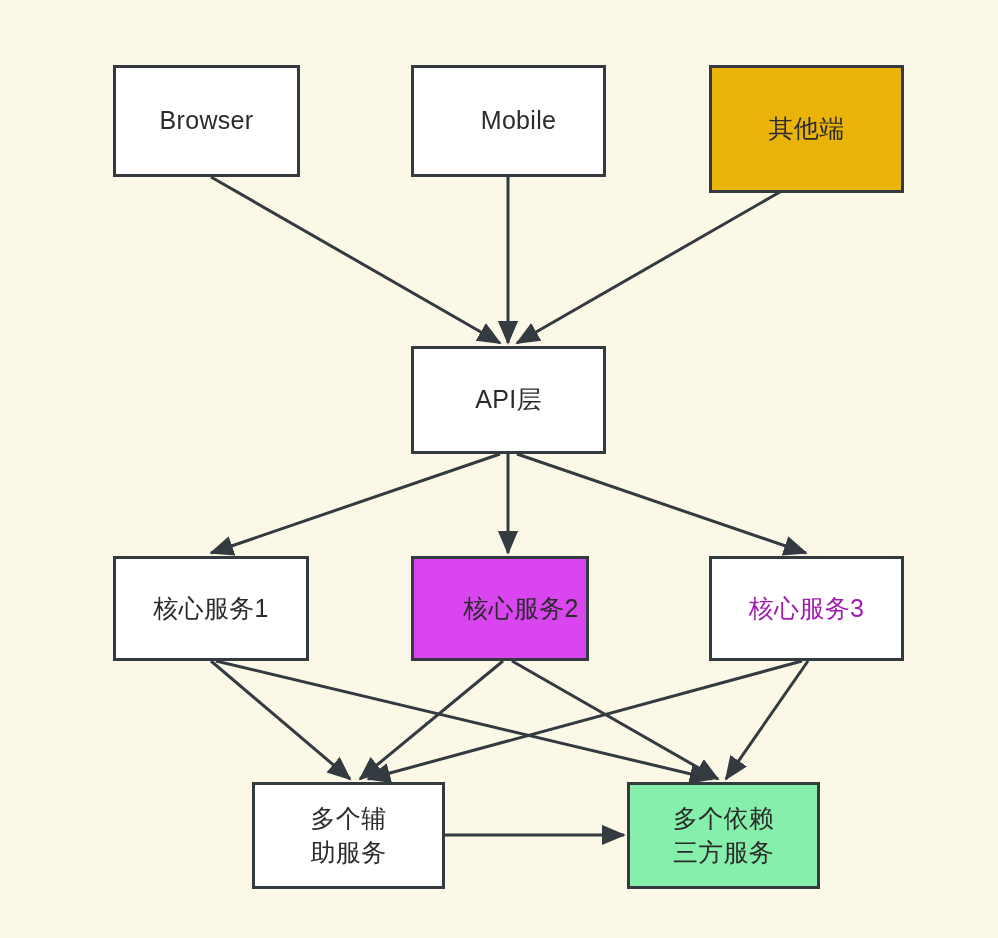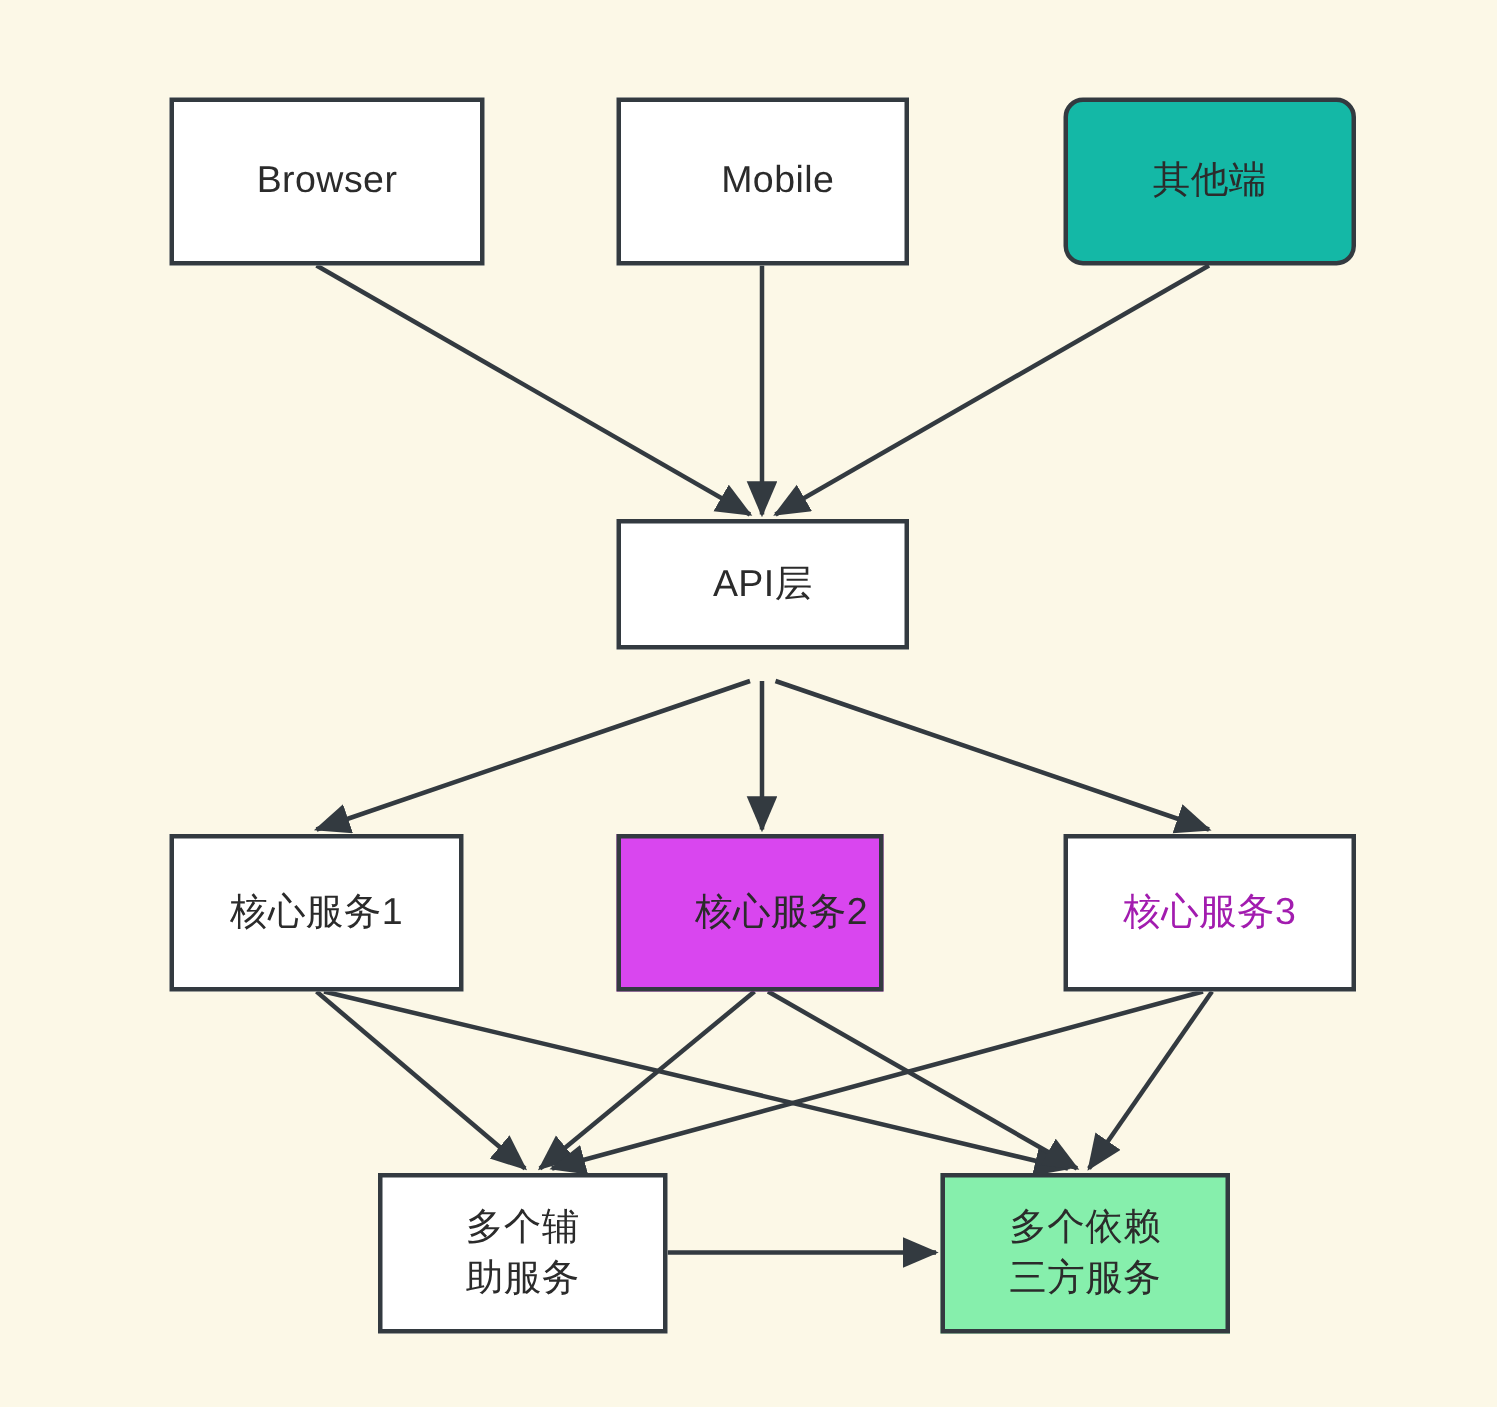--- a/index.html
+++ b/index.html
@@ -80,30 +80,30 @@
         <line x1="216" y1="661" x2="712" y2="779" stroke="#333a40" stroke-width="3" marker-end="url(#arrowhead)"></line>
         <line x1="503" y1="661" x2="360" y2="779" stroke="#333a40" stroke-width="3" marker-end="url(#arrowhead)"></line>
         <line x1="512" y1="661" x2="718" y2="779" stroke="#333a40" stroke-width="3" marker-end="url(#arrowhead)"></line>
         <line x1="802" y1="661" x2="368" y2="779" stroke="#333a40" stroke-width="3" marker-end="url(#arrowhead)"></line>
         <line x1="808" y1="661" x2="726" y2="779" stroke="#333a40" stroke-width="3" marker-end="url(#arrowhead)"></line>
         <line x1="445" y1="835" x2="624" y2="835" stroke="#333a40" stroke-width="3" marker-end="url(#arrowhead)"></line>
       </g>
   </svg>
 
   <div id="node-group">
-      <div class="node" style="left: 113px; top: 65px; width: 210px; height: 112px; background: rgb(255, 255, 255); border-color: rgb(51, 58, 64);">
+      <div class="node" style="left: 113px; top: 65px; width: 187px; height: 112px; background: rgb(255, 255, 255); border-color: rgb(51, 58, 64);">
         <span class="node-label" style="color: rgb(43, 43, 43);">Browser</span>
       </div>
       <div class="node" style="left: 411px; top: 65px; width: 195px; height: 112px; background: rgb(255, 255, 255); border-color: rgb(51, 58, 64);">
         <span class="node-label" style="color: rgb(43, 43, 43); margin-left: 20px;">Mobile</span>
       </div>
-      <div class="node" style="left: 709px; top: 65px; width: 195px; height: 112px; background: #14b8a6; border-color: rgb(51, 58, 64); border-radius: 13px;">
+      <div class="node" style="left: 709px; top: 65px; width: 195px; height: 128px; background: #eab308; border-color: rgb(51, 58, 64);">
         <span class="node-label" style="color: rgb(43, 43, 43);">其他端</span>
       </div>
-      <div class="node" style="left: 411px; top: 346px; width: 195px; height: 87px; background: rgb(255, 255, 255); border-color: rgb(51, 58, 64); text-align: right;">
+      <div class="node" style="left: 411px; top: 346px; width: 195px; height: 108px; background: rgb(255, 255, 255); border-color: rgb(51, 58, 64); text-align: right;">
         <span class="node-label" style="color: rgb(43, 43, 43);">API层</span>
       </div>
       <div class="node" style="left: 113px; top: 556px; width: 196px; height: 105px; background: rgb(255, 255, 255); border-color: rgb(51, 58, 64);">
         <span class="node-label" style="color: rgb(43, 43, 43);">核心服务1</span>
       </div>
       <div class="node" style="left: 411px; top: 556px; width: 178px; height: 105px; background: #d946ef; border-color: rgb(51, 58, 64); padding-left: 42px;">
         <span class="node-label" style="color: rgb(43, 43, 43);">核心服务2</span>
       </div>
       <div class="node" style="left: 709px; top: 556px; width: 195px; height: 105px; background: rgb(255, 255, 255); border-color: rgb(51, 58, 64);">
         <span class="node-label" style="color: #a21caf;">核心服务3</span>

